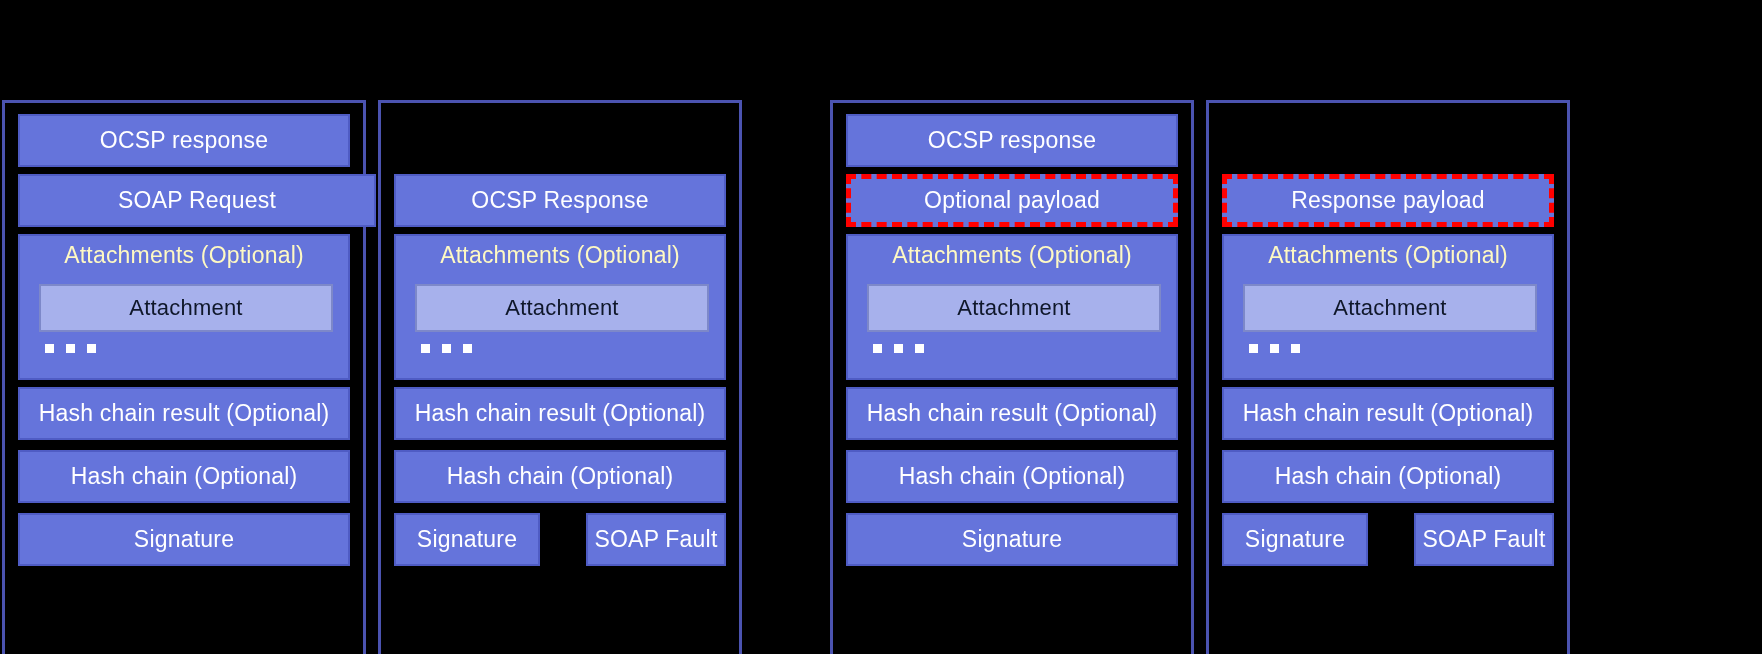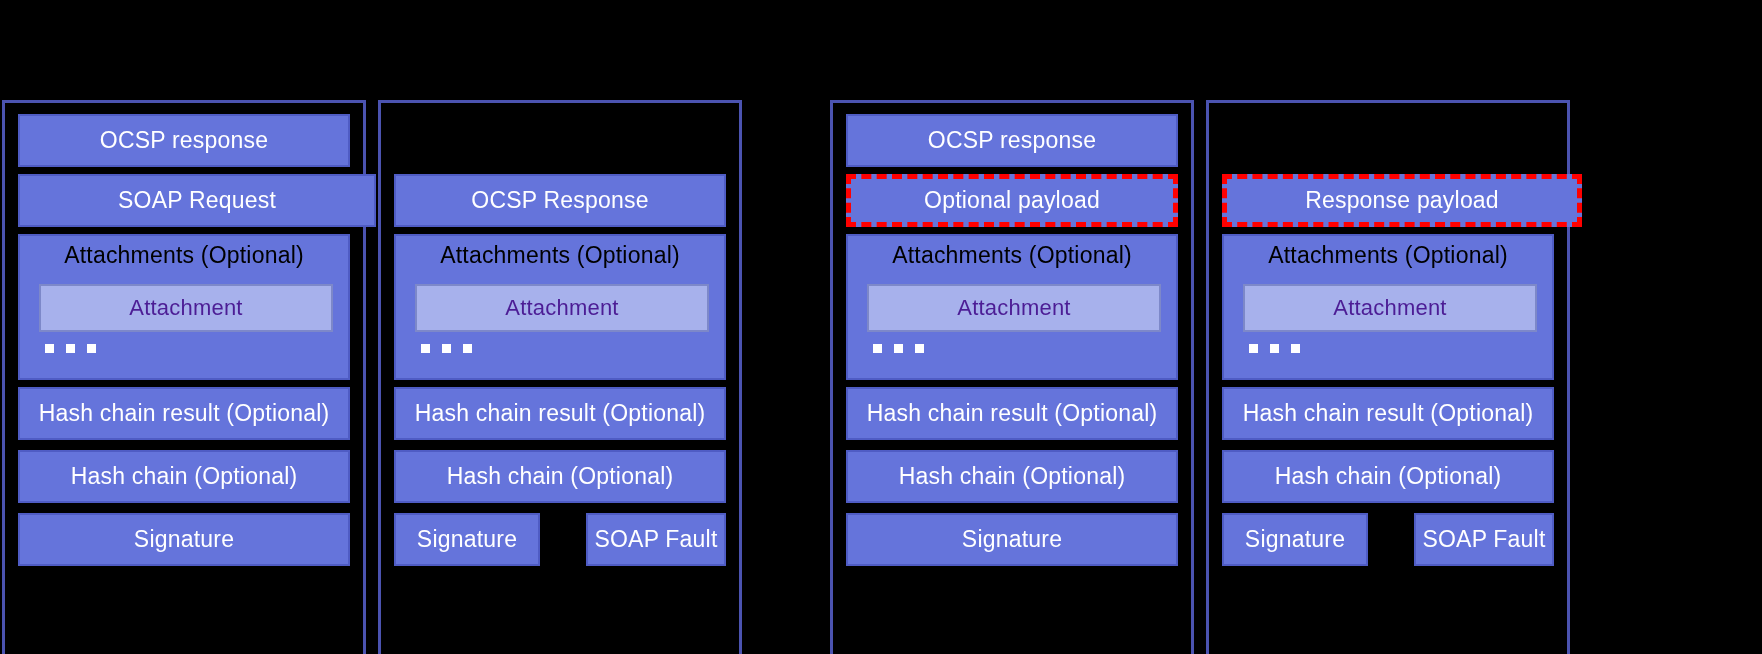--- a/index.html
+++ b/index.html
@@ -62,31 +62,31 @@
     display: block;
     padding: 0;
   }
   .group-label {
     position: absolute;
     left: 0;
     right: 0;
     top: 6px;
     text-align: center;
     font-size: 23px;
-    color: #000000;
+    color: #fef9c3;
     white-space: nowrap;
   }
 
   
   .attachment-box {
     position: absolute;
     box-sizing: border-box;
     background: #a7b1ec;
     border: 2px solid #7d88c9;
-    color: #4c1d95;
+    color: #0f172a;
     display: flex;
     align-items: center;
     justify-content: center;
     font-size: 22px;
     white-space: nowrap;
   }
 
   
   .dots {
     position: absolute;
@@ -174,21 +174,21 @@
 
     <div class="block" style="left:13px; top:347px; width:332px; height:53px;">Hash chain (Optional)</div>
 
     <div class="block" style="left:13px; top:410px; width:332px; height:53px;">Signature</div>
   </div>
 
   <div class="msg-col" style="left:1206px; top:100px; width:364px; height:562px;">
 
     <div class="block empty-slot" style="left:13px; top:11px; width:332px; height:53px;"></div>
 
-    <div class="block highlight" style="left:13px; top:71px; width:360px; height:53px;">Response payload</div>
+    <div class="block highlight" style="left:13px; top:71px; width:332px; height:53px;">Response payload</div>
 
     <div class="block group" style="left:13px; top:131px; width:332px; height:146px;">
       <span class="group-label">Attachments  (Optional)</span>
       <div class="attachment-box" style="left:19px; top:48px; width:294px; height:48px;">Attachment</div>
       <div class="dots" style="left:25px; top:108px;">
           <i></i>
           <i></i>
           <i></i>
         </div>
     </div>

